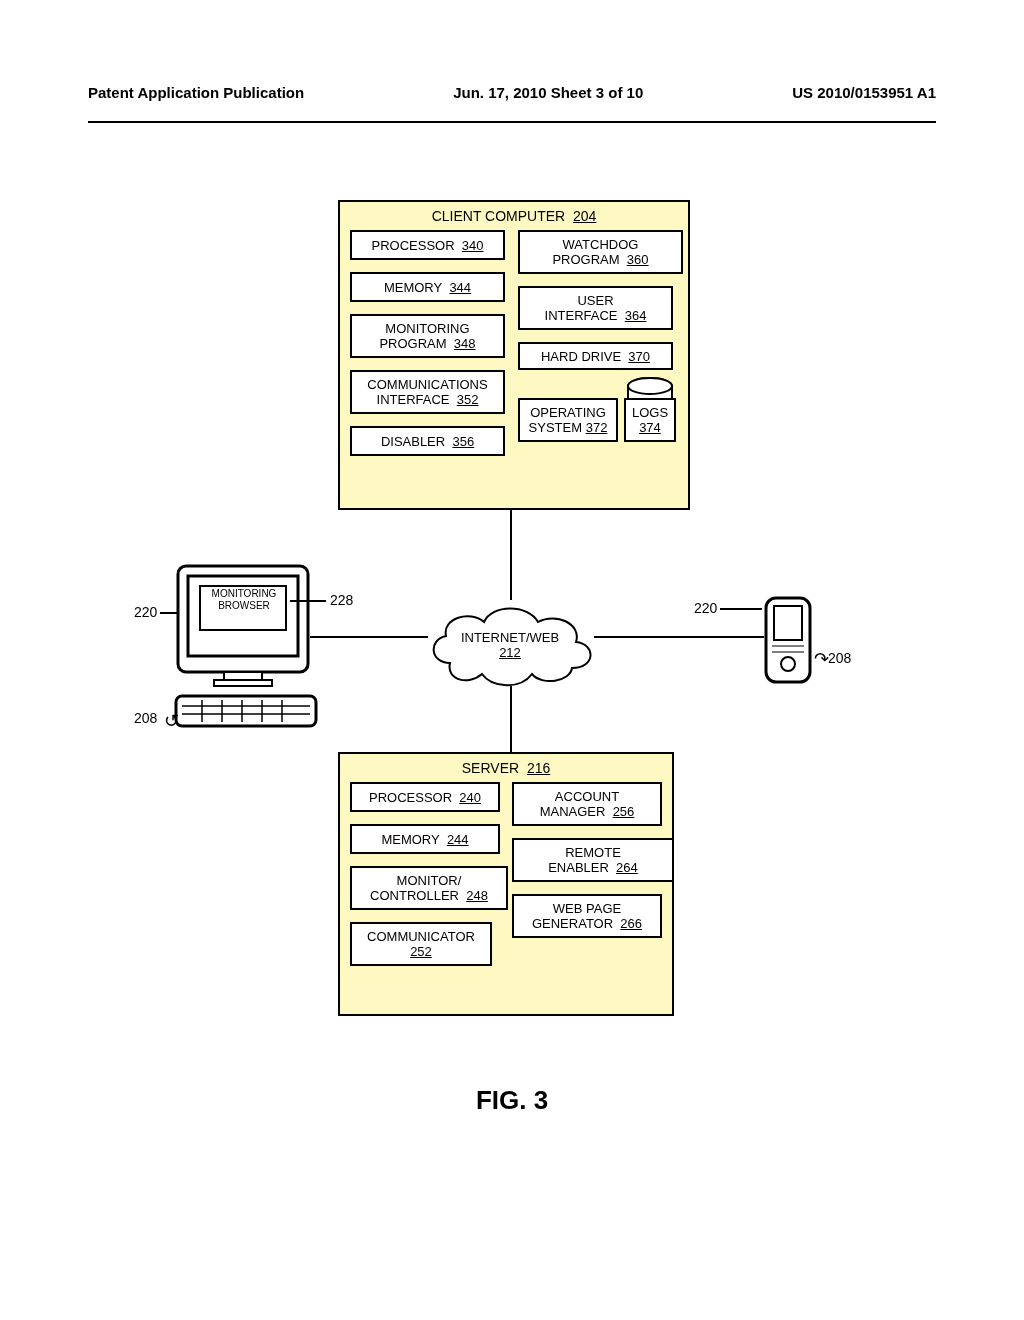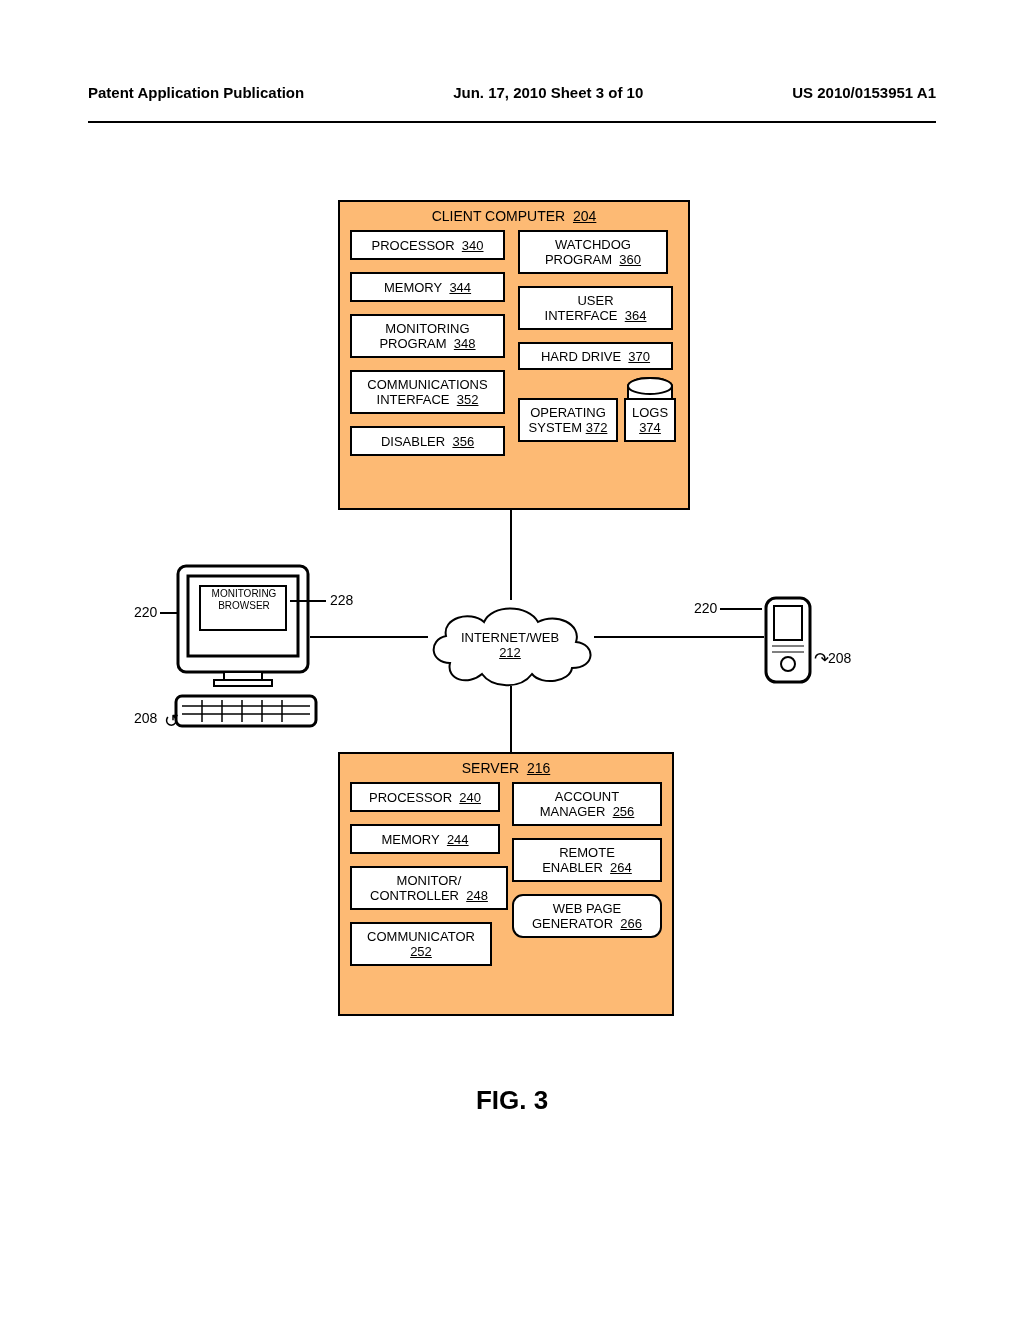--- a/index.html
+++ b/index.html
@@ -39,21 +39,21 @@
     display: flex;
     flex-direction: column;
     align-items: center;
     justify-content: center;
     padding: 12px 4px;
   }
   .ref-num { text-decoration: underline; }
   .outer-box {
     position: absolute;
     border: 2px solid #000;
-    background: #fdba74;
+    background: #fef9c3;
   }
   .outer-title {
     text-align: center;
     font-size: 14px;
     margin-top: 6px;
   }
   .line {
     position: absolute;
     background: #000;
   }
@@ -117,21 +117,21 @@
     <div><span>PROGRAM</span>&nbsp;&nbsp;<span class="ref-num">348</span></div>
   </div>
   <div class="box" style="left:350px; top:190px; width:155px; height:44px;">
     <div><span>COMMUNICATIONS</span></div>
     <div><span>INTERFACE</span>&nbsp;&nbsp;<span class="ref-num">352</span></div>
   </div>
   <div class="box" style="left:350px; top:246px; width:155px; height:30px;">
     <div><span>DISABLER</span>&nbsp;&nbsp;<span class="ref-num">356</span></div>
   </div>
 
-  <div class="box" style="left:518px; top:50px; width:150px; height:44px;">
+  <div class="box" style="left:518px; top:50px; width:165px; height:44px;">
     <div><span>WATCHDOG</span></div>
     <div><span>PROGRAM</span>&nbsp;&nbsp;<span class="ref-num">360</span></div>
   </div>
   <div class="box" style="left:518px; top:106px; width:155px; height:44px;">
     <div><span>USER</span></div>
     <div><span>INTERFACE</span>&nbsp;&nbsp;<span class="ref-num">364</span></div>
   </div>
   <div class="box" style="left:518px; top:162px; width:155px; height:28px;">
     <div><span>HARD DRIVE</span>&nbsp;&nbsp;<span class="ref-num">370</span></div>
   </div>
@@ -238,24 +238,24 @@
   </div>
   <div class="box" style="left:350px; top:742px; width:142px; height:44px;">
     <div><span>COMMUNICATOR</span></div>
     <div><span class="ref-num">252</span></div>
   </div>
 
   <div class="box" style="left:512px; top:602px; width:150px; height:44px;">
     <div><span>ACCOUNT</span></div>
     <div><span>MANAGER</span>&nbsp;&nbsp;<span class="ref-num">256</span></div>
   </div>
-  <div class="box" style="left:512px; top:658px; width:150px; height:44px;">
+  <div class="box" style="left:512px; top:658px; width:162px; height:44px;">
     <div><span>REMOTE</span></div>
     <div><span>ENABLER</span>&nbsp;&nbsp;<span class="ref-num">264</span></div>
   </div>
-  <div class="box" style="left:512px; top:714px; width:150px; height:44px;border-radius:11px;">
+  <div class="box" style="left:512px; top:714px; width:150px; height:44px;">
     <div><span>WEB PAGE</span></div>
     <div><span>GENERATOR</span>&nbsp;&nbsp;<span class="ref-num">266</span></div>
   </div>
 
 </div>
 
 <div class="fig-caption">FIG. 3</div>
 
 </body></html>

